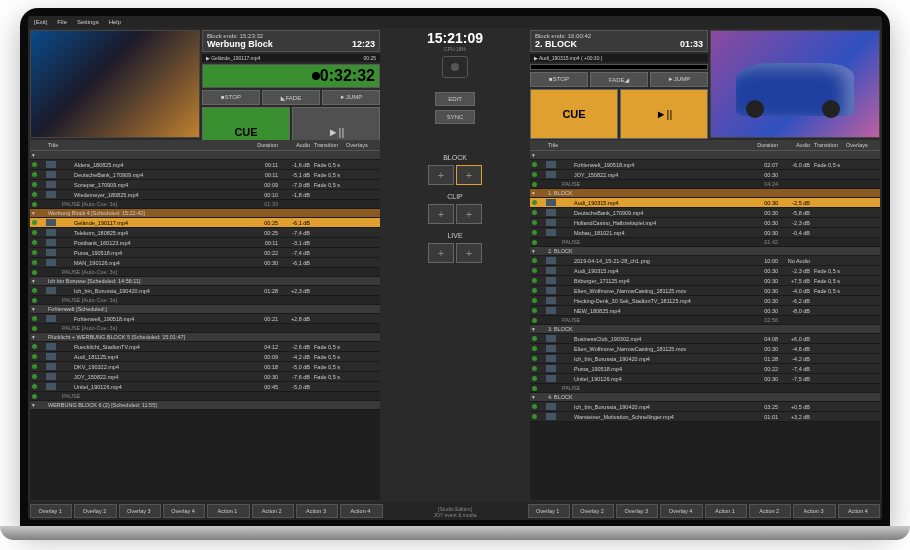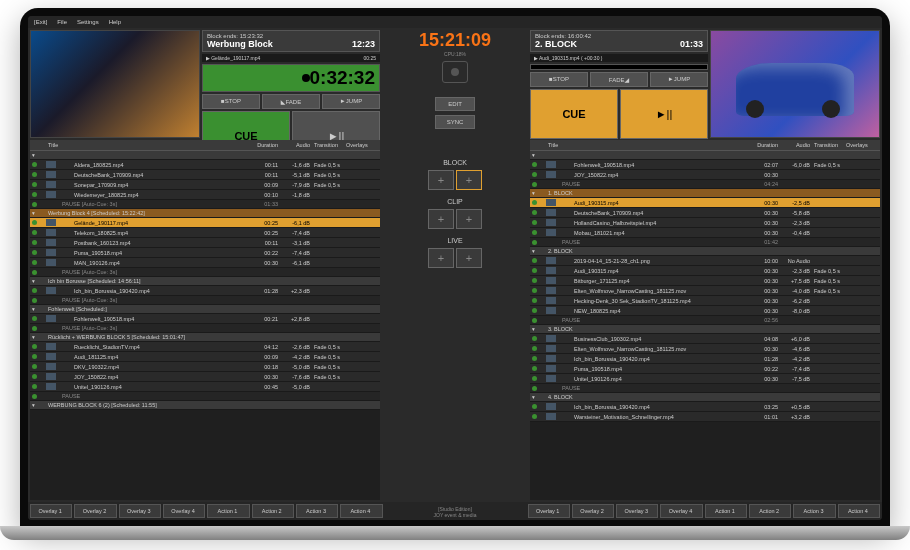--- a/index.html
+++ b/index.html
@@ -17,31 +17,31 @@
 .preview.right { background:linear-gradient(135deg,#8a4aa0 0%,#3050c0 60%,#c060a0 100%); }
 .car { position:absolute; top:30%; left:15%; width:70%; height:50%; background:#2040a0; border-radius:30% 25% 8% 8%; box-shadow:inset -10px 5px 15px rgba(255,255,255,0.3); }
 .car::before { content:""; position:absolute; bottom:-2px; left:8%; width:18px; height:18px; background:#222; border-radius:50%; }
 .car::after { content:""; position:absolute; bottom:-2px; right:12%; width:18px; height:18px; background:#222; border-radius:50%; }
 .ctrls { flex:1; display:flex; flex-direction:column; gap:2px; }
 .info-box { background:#3a3a3a; padding:2px 4px; border:1px solid #555; font-size:6px; }
 .info-box .big { font-size:9px; font-weight:bold; color:#fff; }
 .sub-box { background:#1a1a1a; padding:1px 4px; font-size:5px; display:flex; justify-content:space-between; }
 .timer-box { background:#000; border:1px solid #555; padding:2px 4px; display:flex; justify-content:flex-end; align-items:center; }
 .timer-box.green { background:#3a9030; }
-.timer-box .t { font-size:19px; font-weight:bold; color:#fff; }
+.timer-box .t { font-size:16px; font-weight:bold; color:#fff; }
 .timer-box.green .t { color:#000; }
 .btn-row { display:flex; gap:2px; }
 .btn { flex:1; background:#505050; border:1px solid #666; text-align:center; padding:3px 2px; font-size:6px; color:#ccc; cursor:pointer; }
 .btn.cue-g { background:#3a9030; color:#000; font-size:11px; font-weight:bold; padding:6px 2px; }
 .btn.cue-y { background:#e0a030; color:#000; font-size:11px; font-weight:bold; padding:6px 2px; }
 .btn.play { background:#505050; font-size:11px; padding:6px 2px; }
 .btn.play-y { background:#e0a030; color:#000; font-size:11px; padding:6px 2px; }
 .btn-row.tall .btn { padding:18px 2px; }
 .clock { text-align:center; }
-.clock .time { font-size:18px; font-weight:bold; color:#f97316; }
+.clock .time { font-size:14px; font-weight:bold; color:#ffffff; }
 .clock .cpu { font-size:5px; color:#888; }
 .rec-btn { width:26px; height:22px; background:#2a2a2a; border:1px solid #555; border-radius:3px; display:flex; align-items:center; justify-content:center; }
 .rec-btn::after { content:""; width:8px; height:8px; background:#555; border-radius:50%; }
 .c-btn { width:40px; background:#505050; border:1px solid #666; text-align:center; padding:3px; font-size:6px; }
 .c-label { font-size:7px; color:#ccc; margin-top:4px; }
 .c-pair { display:flex; gap:2px; }
 .c-add { width:26px; height:20px; background:#3a3a3a; border:1px solid #666; text-align:center; font-size:11px; line-height:18px; color:#888; }
 .c-add.o { border-color:#e0a030; }
 .playlist { flex:1; overflow:hidden; background:#1f1f1f; display:flex; flex-direction:column; min-height:0; }
 .pl-head { display:flex; background:#3a3a3a; font-size:5.5px; padding:2px; border-bottom:1px solid #555; }

